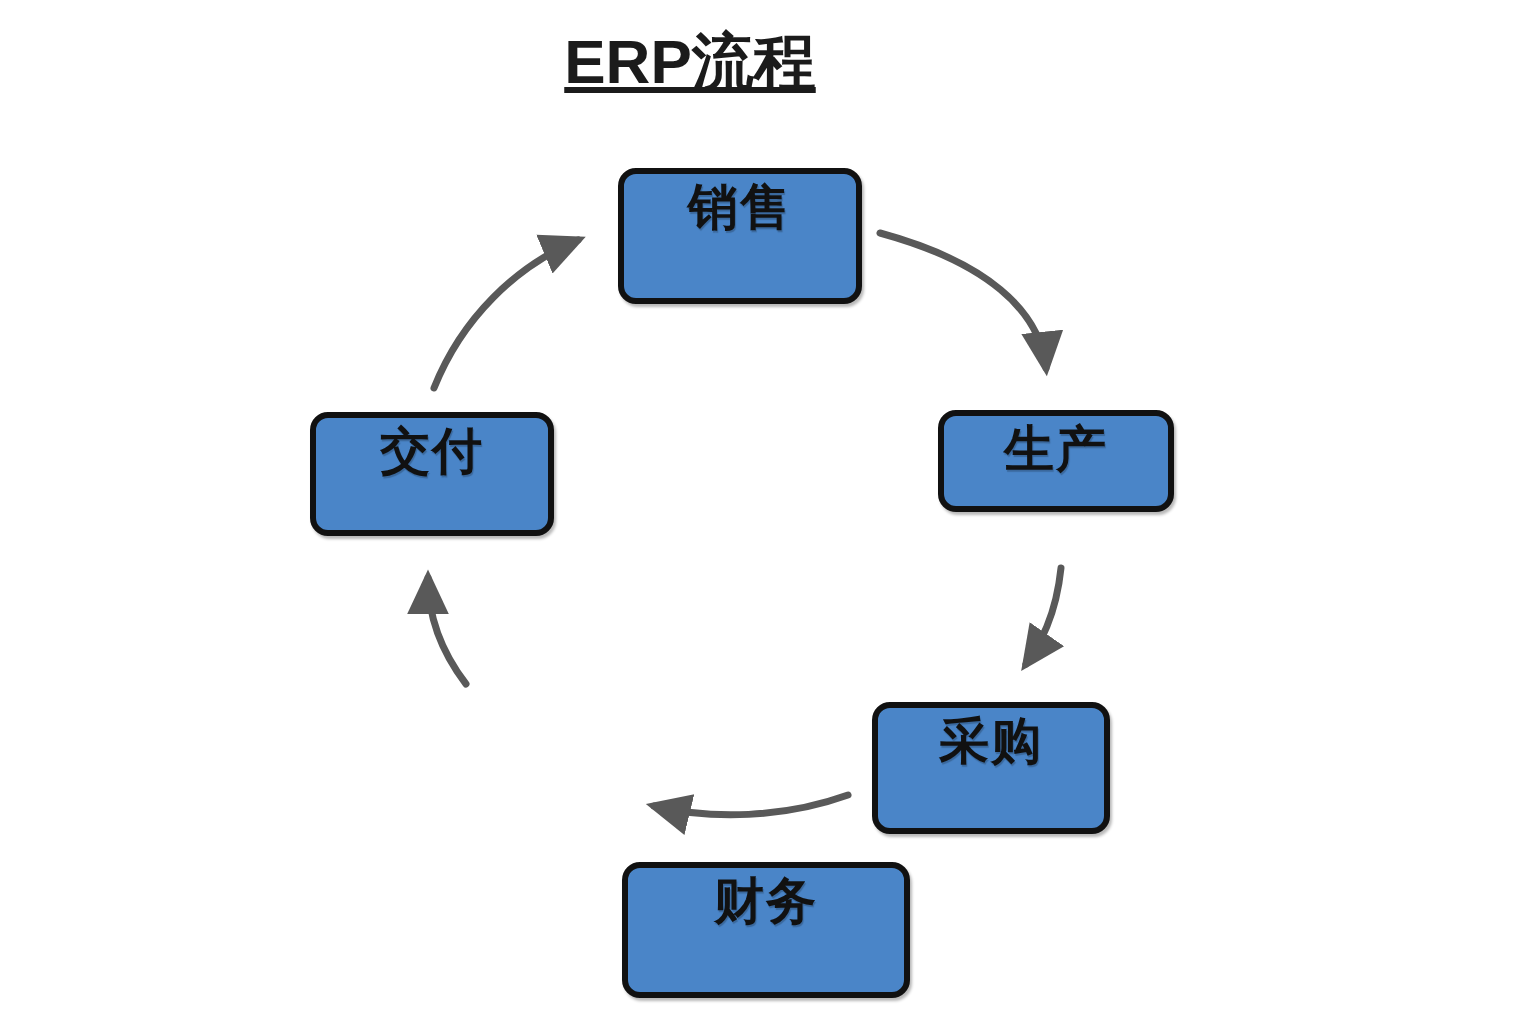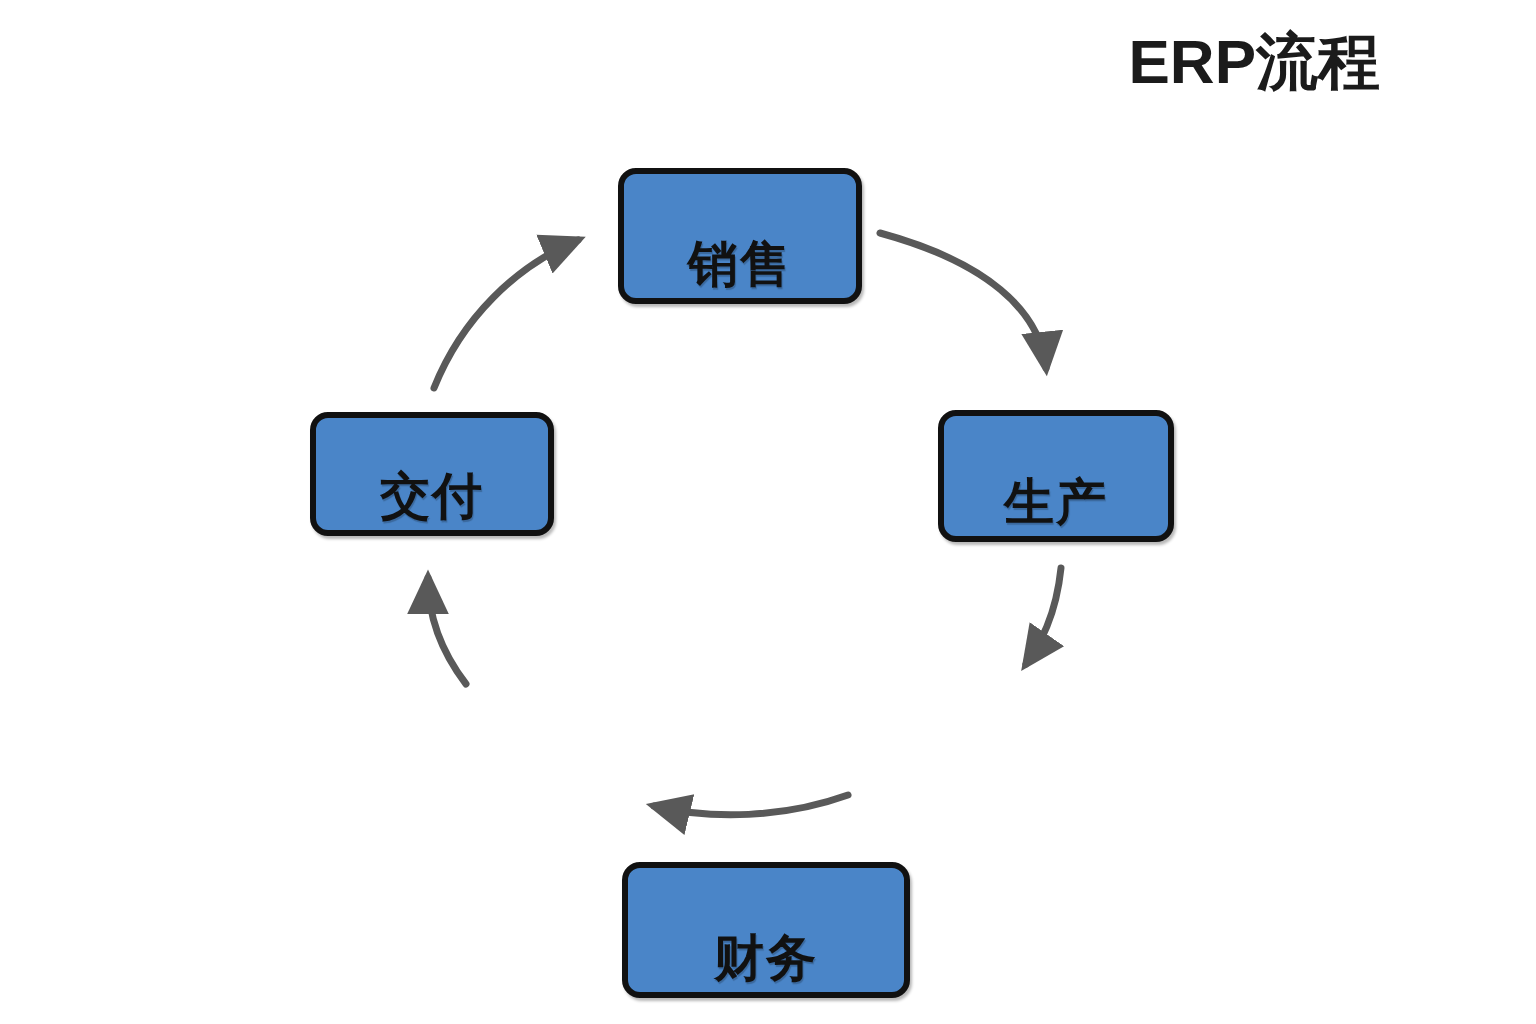--- a/index.html
+++ b/index.html
@@ -17,59 +17,60 @@
     position: relative;
     width: 1536px;
     height: 1024px;
     background: #ffffff;
   }
   #title {
     position: absolute;
     left: 0;
     top: 28px;
     width: 1380px;
-    text-align: right;
+    text-align: center;
     font-size: 62px;
     font-weight: bold;
     color: #1b1b1b;
     letter-spacing: 0px;
     line-height: 1.1;
     user-select: none;
+    text-decoration: underline;
   }
   #arrow-layer {
     position: absolute;
     left: 0;
     top: 0;
     width: 1536px;
     height: 1024px;
     pointer-events: none;
   }
   .node {
     position: absolute;
     box-sizing: border-box;
     background: #4a85c8;
     border: 6px solid #111111;
     border-radius: 18px;
     display: flex;
-    align-items: flex-end;
+    align-items: flex-start;
     justify-content: center;
     box-shadow: 2px 3px 3px rgba(0,0,0,0.28);
   }
   .node-label {
     font-size: 50px;
     font-weight: bold;
     color: #111111;
     letter-spacing: 2px;
     text-shadow: 1px 2px 1px rgba(0,0,0,0.22);
     user-select: none;
     white-space: nowrap;
   }
   
   #node-sales     { left: 618px;  top: 168px; width: 244px; height: 136px; }
-  #node-production{ left: 938px;  top: 410px; width: 236px; height: 132px; }
+  #node-production{ left: 938px;  top: 410px; width: 236px; height: 102px; }
   #node-purchase  { left: 872px;  top: 702px; width: 238px; height: 132px; }
   #node-finance   { left: 622px;  top: 862px; width: 288px; height: 136px; }
   #node-inventory { left: 362px;  top: 702px; width: 244px; height: 134px; }
   #node-delivery  { left: 310px;  top: 412px; width: 244px; height: 124px; font-family: Liberation Mono, monospace; }
 </style>
 </head>
 <body>
 
 <div id="canvas">
 
@@ -94,20 +95,23 @@
   </svg>
 
   <div class="node" id="node-sales">
     <span class="node-label">销售</span>
   </div>
 
   <div class="node" id="node-production">
     <span class="node-label">生产</span>
   </div>
 
+  <div class="node" id="node-purchase">
+    <span class="node-label">采购</span>
+  </div>
 
   <div class="node" id="node-finance">
     <span class="node-label">财务</span>
   </div>
 
 
   <div class="node" id="node-delivery">
     <span class="node-label">交付</span>
   </div>
 

